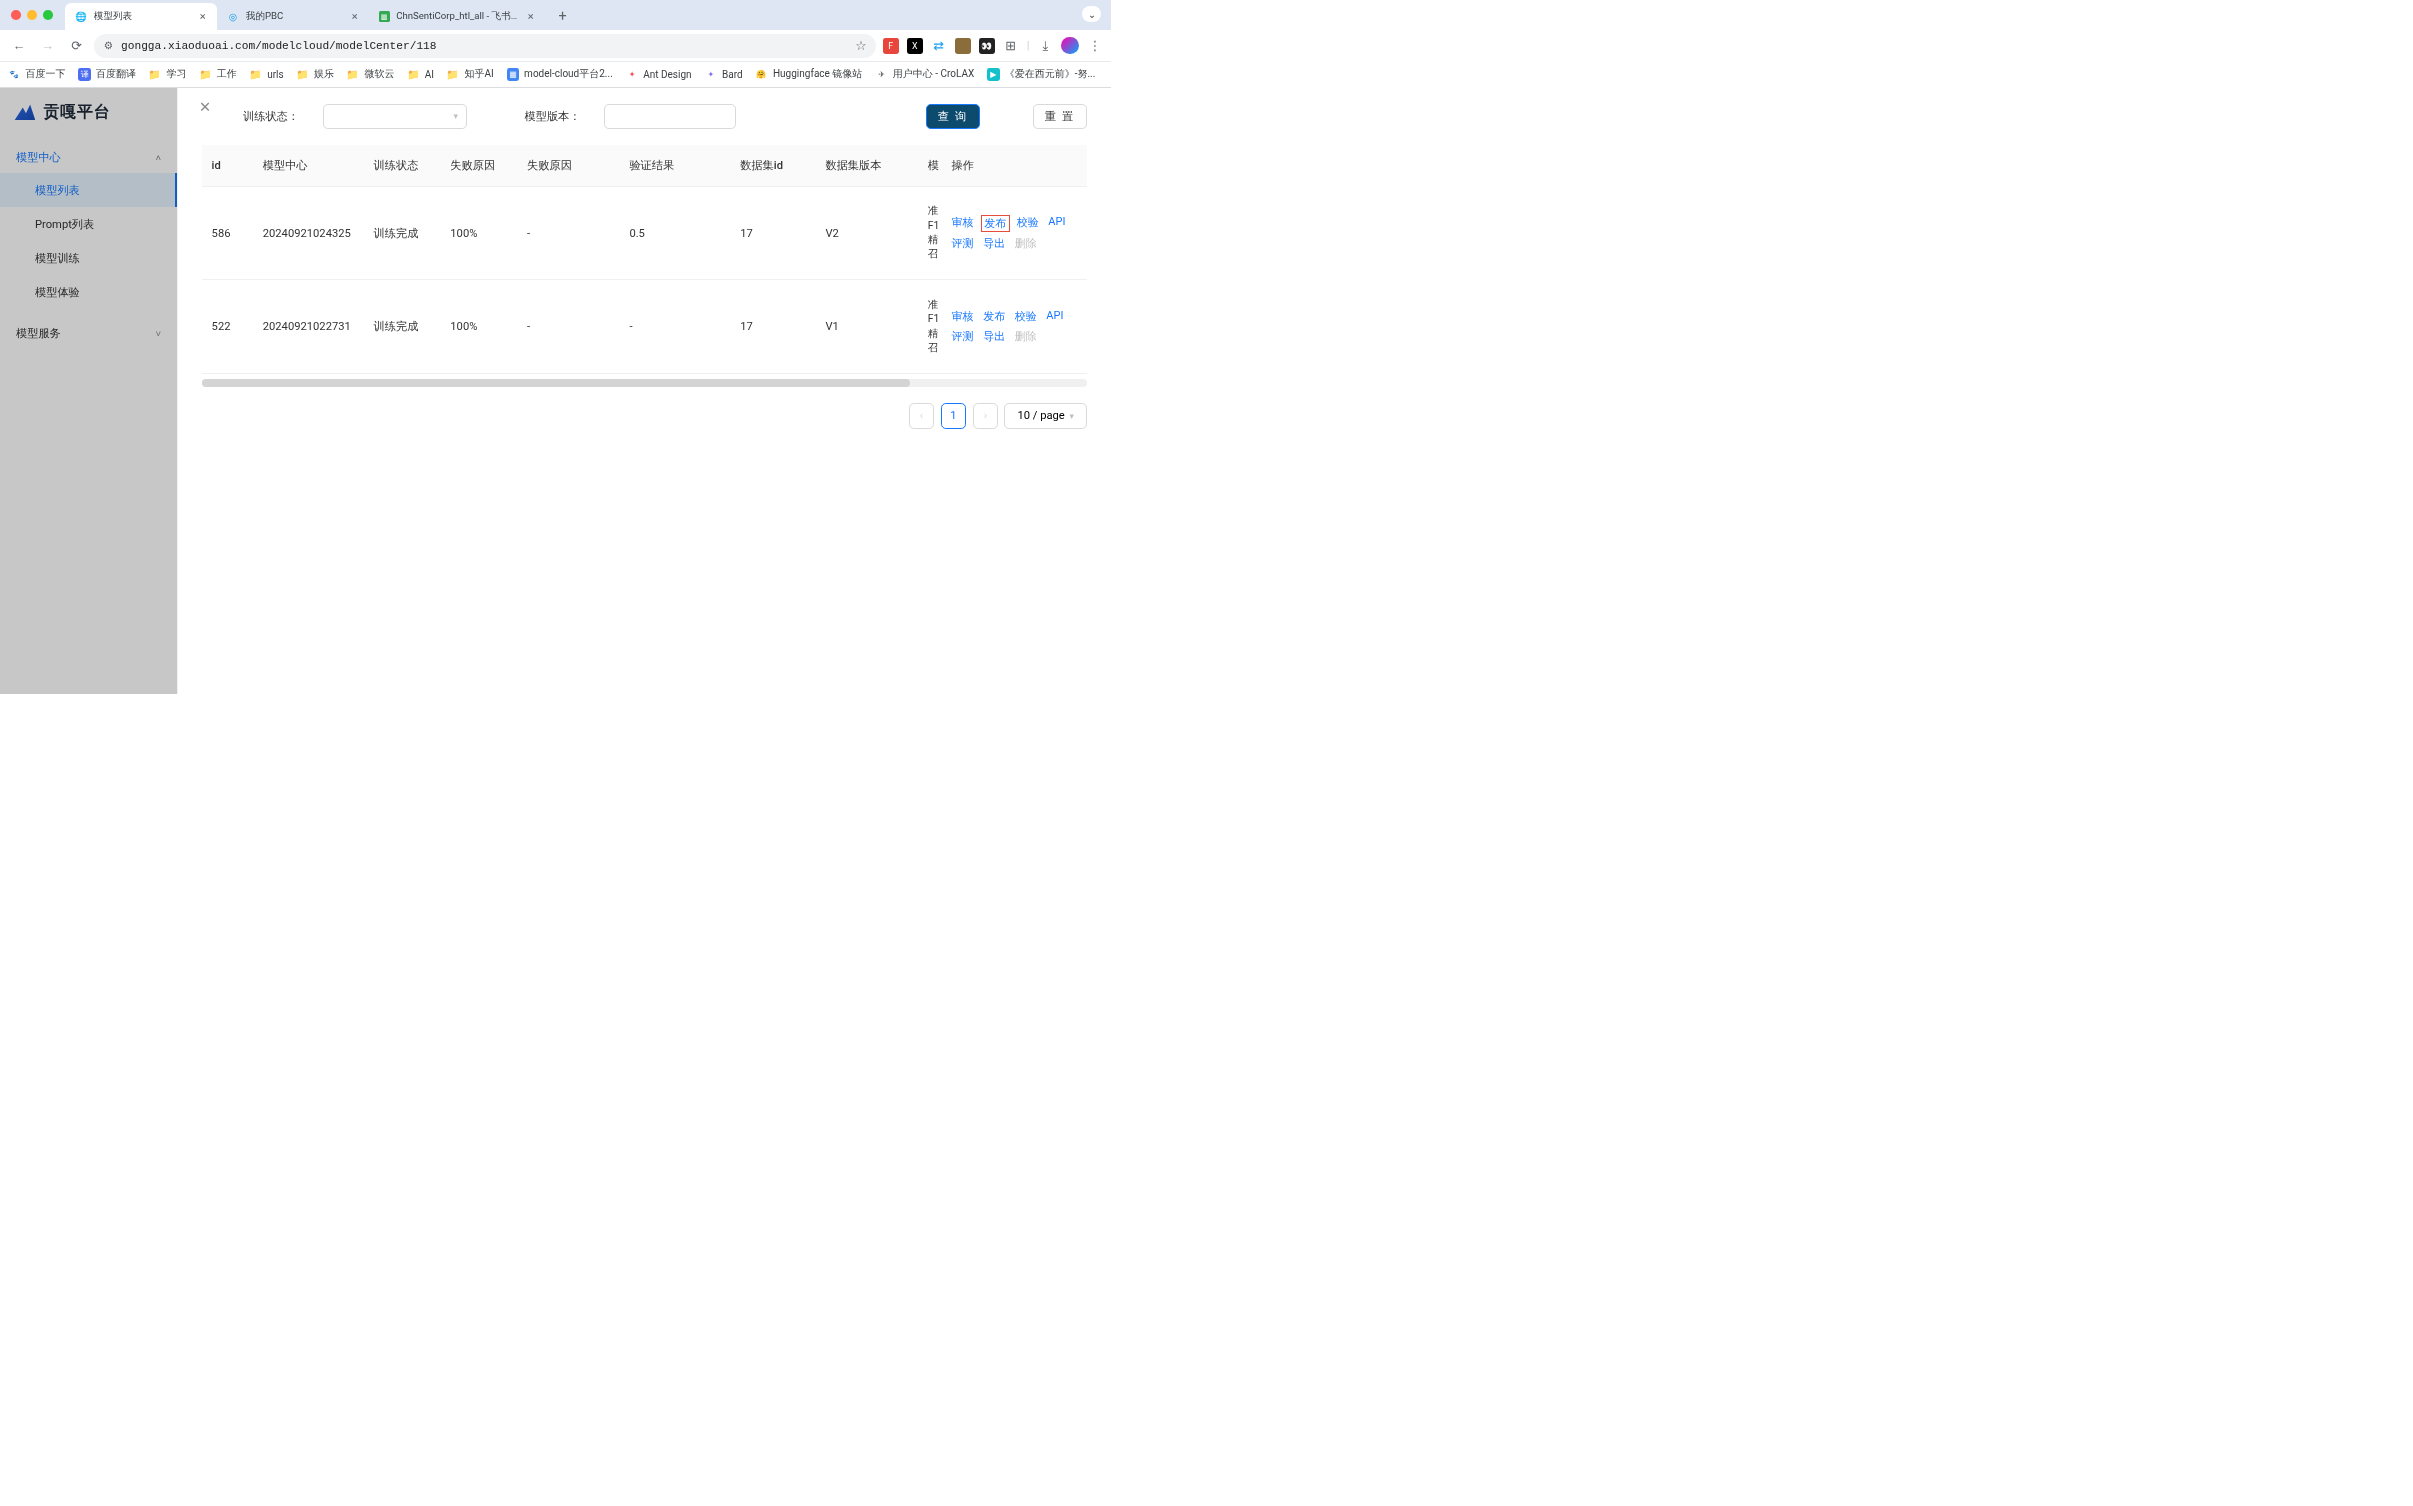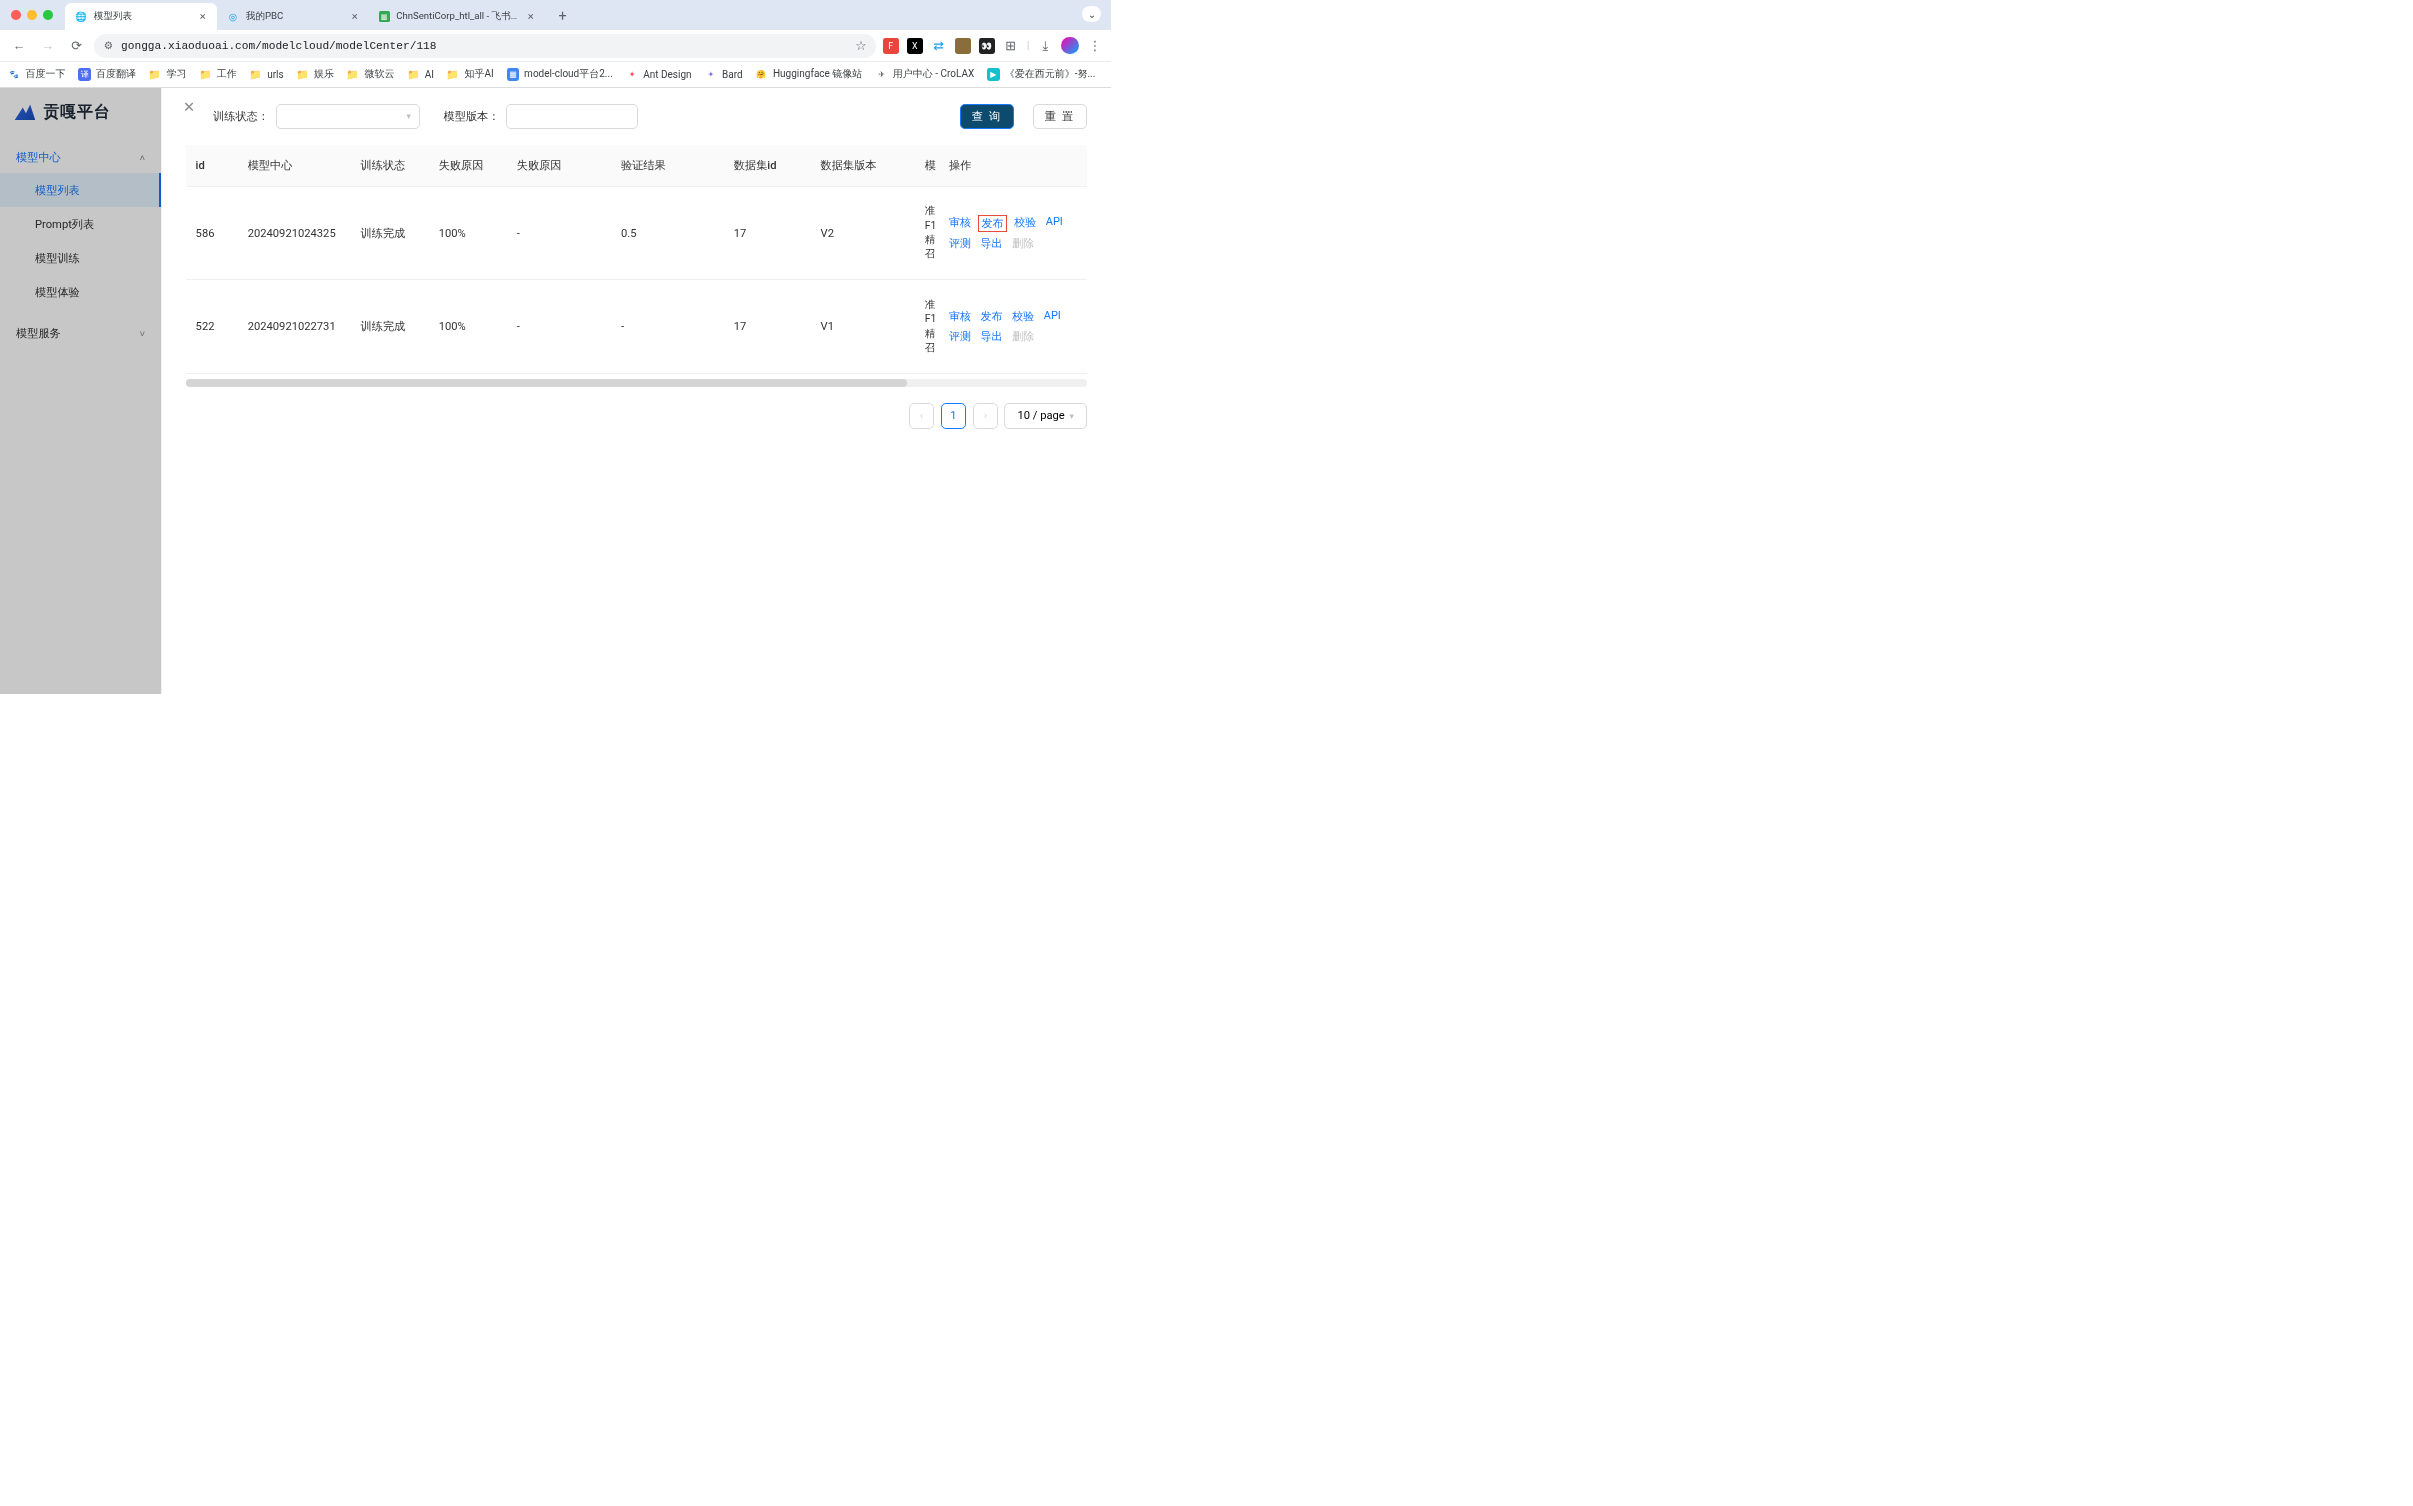--- a/index.html
+++ b/index.html
@@ -143,21 +143,21 @@
     height: calc(100% - 88px);
     position: relative;
   }
   .overlay {
     position: absolute; inset: 0;
     background: rgba(0,0,0,0.22);
     pointer-events: none;
     z-index: 1;
   }
   .sidebar {
-    width: 162px;
+    width: 178px;
     background: #fff;
     border-right: 0.8px solid #f0f0f0;
     position: relative;
   }
   .sidebar .logo-row {
     display: flex; align-items: center; gap: 8px;
     padding: 14.4px 12.8px 11.2px 14.4px;
   }
   .logo-mark {
     width: 21px; height: 16px;
@@ -189,22 +189,22 @@
     position: relative;
     z-index: 2;
     overflow: auto;
   }
   .drawer-close {
     position: absolute; top: 11.2px; left: 21px;
     font-size: 14.4px; color: #8c8c8c; cursor: pointer;
   }
   .filter-row {
     display: flex; align-items: center;
-    padding: 16px 24px 16px 51px;
-    gap: 7px;
+    padding: 16px 24px 16px 65px;
+    gap: 24px;
   }
   .filter-label { font-size: 11.2px; color: #333; }
   .ant-select {
     width: 144px; height: 25.5px;
     border: 0.8px solid #d9d9d9; border-radius: 4.8px;
     display:flex; align-items:center; justify-content:flex-end;
     padding: 0 8px; cursor: pointer; background:#fff;
   }
   .ant-select .chev { color: #bfbfbf; font-size: 8.8px; }
   .ant-input {

